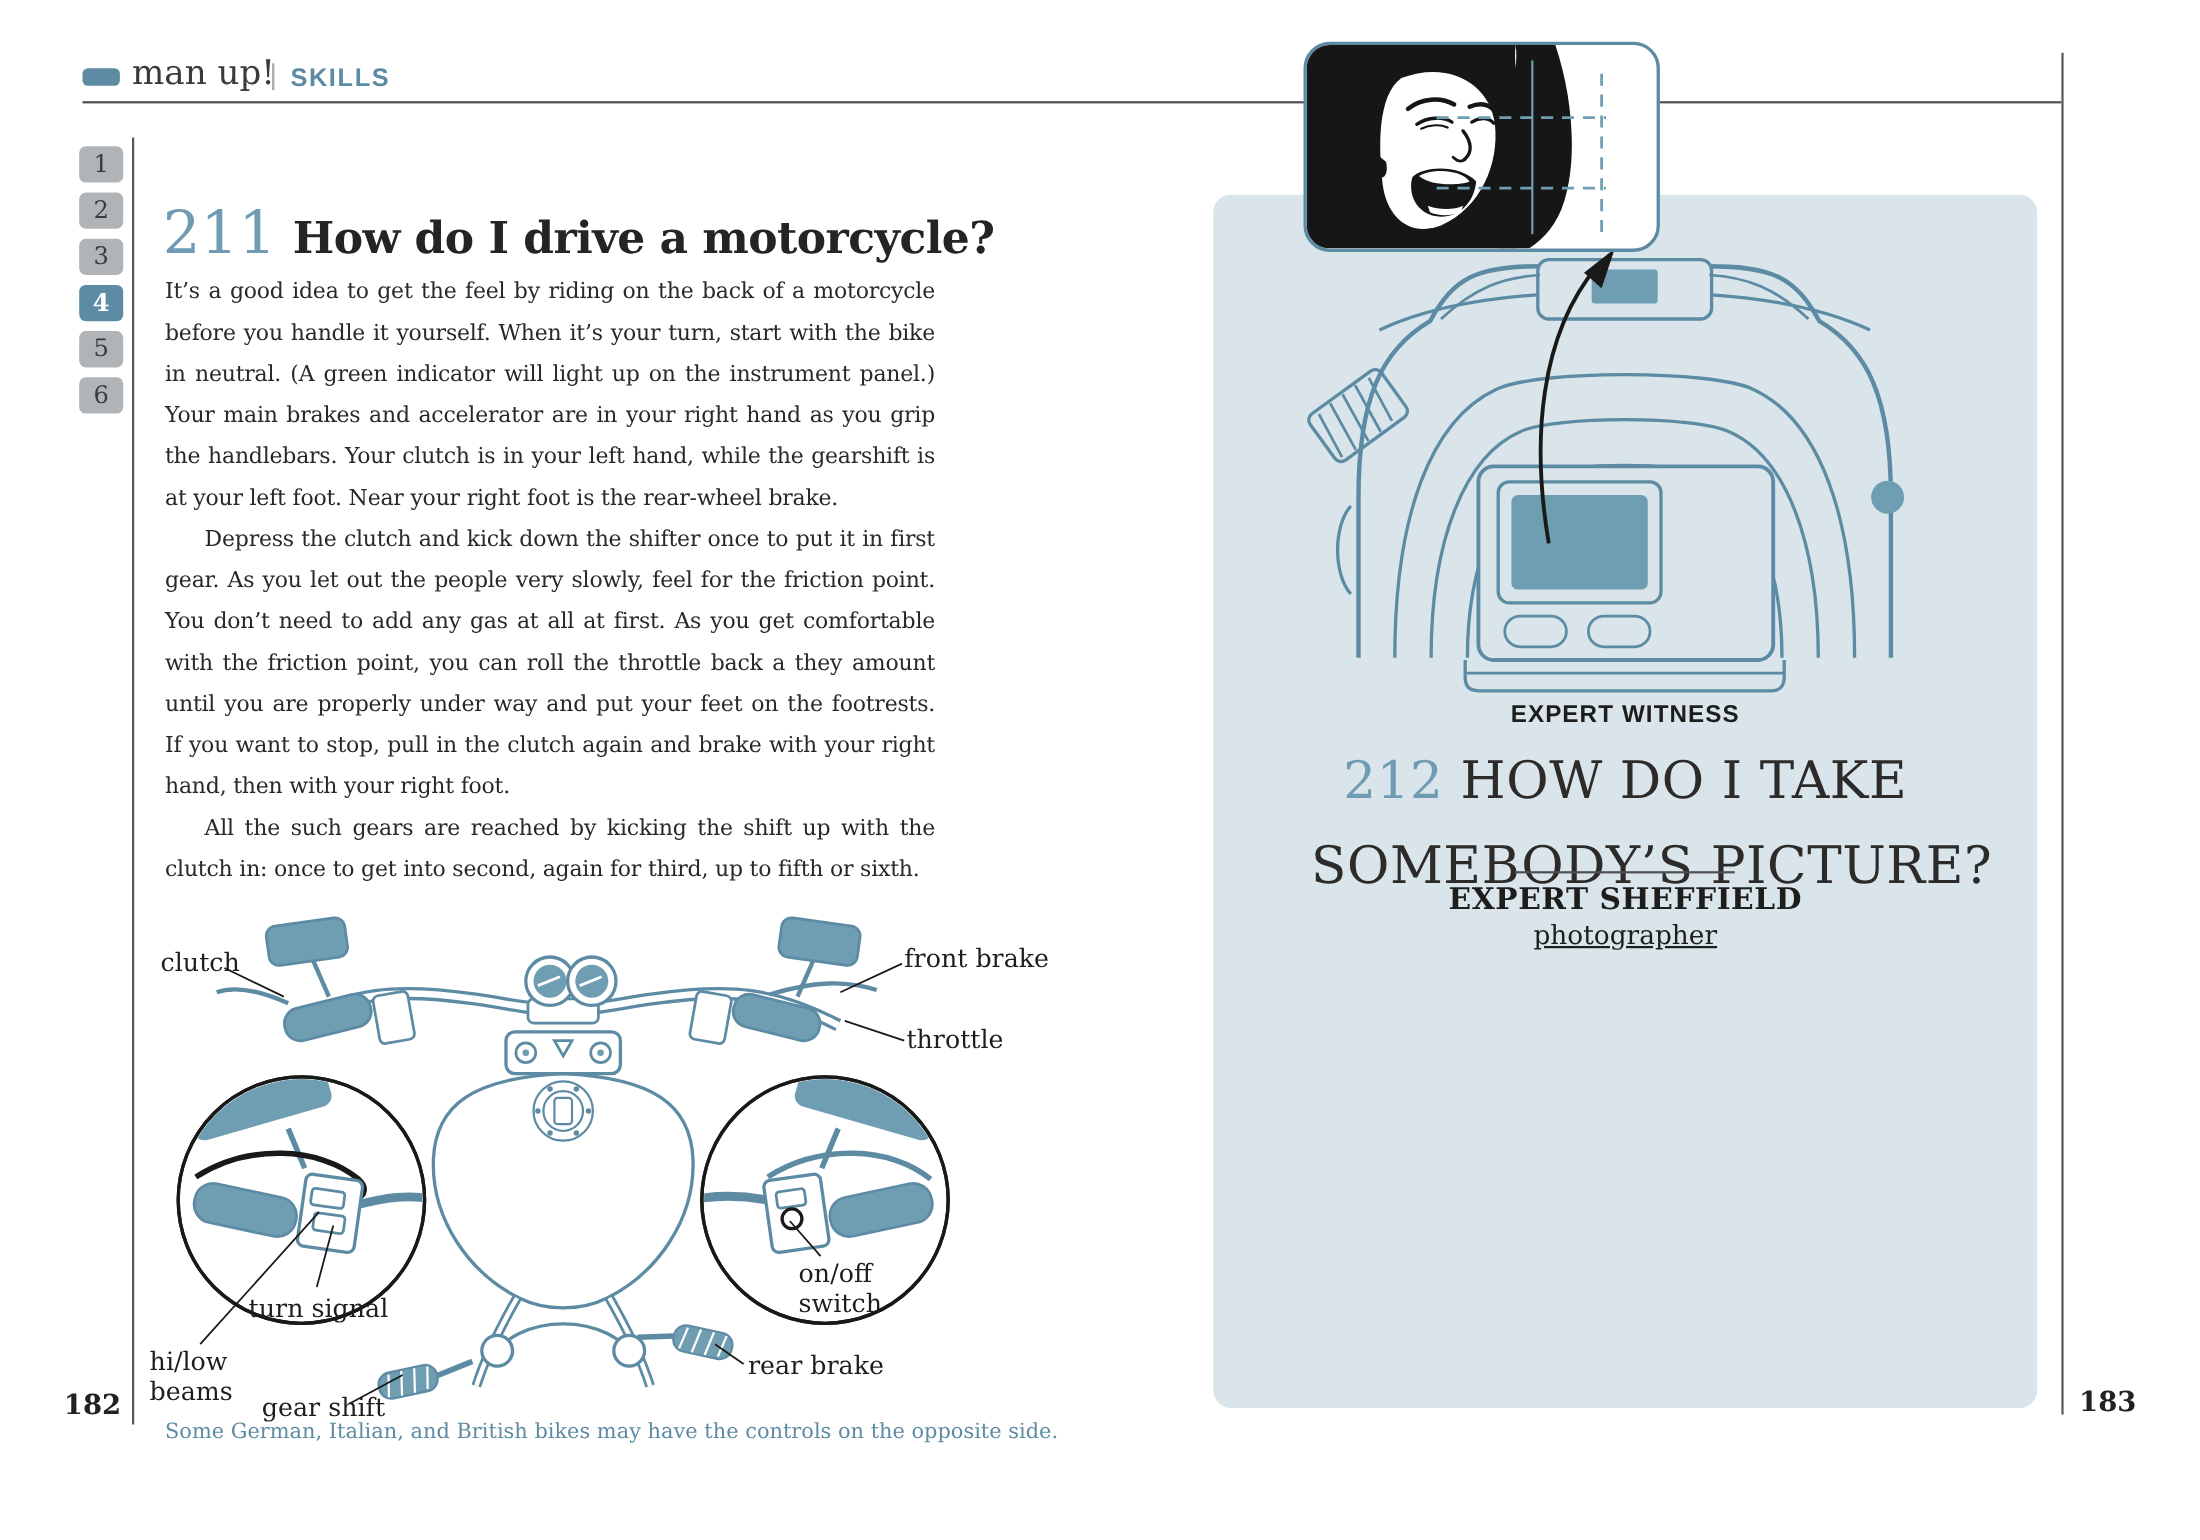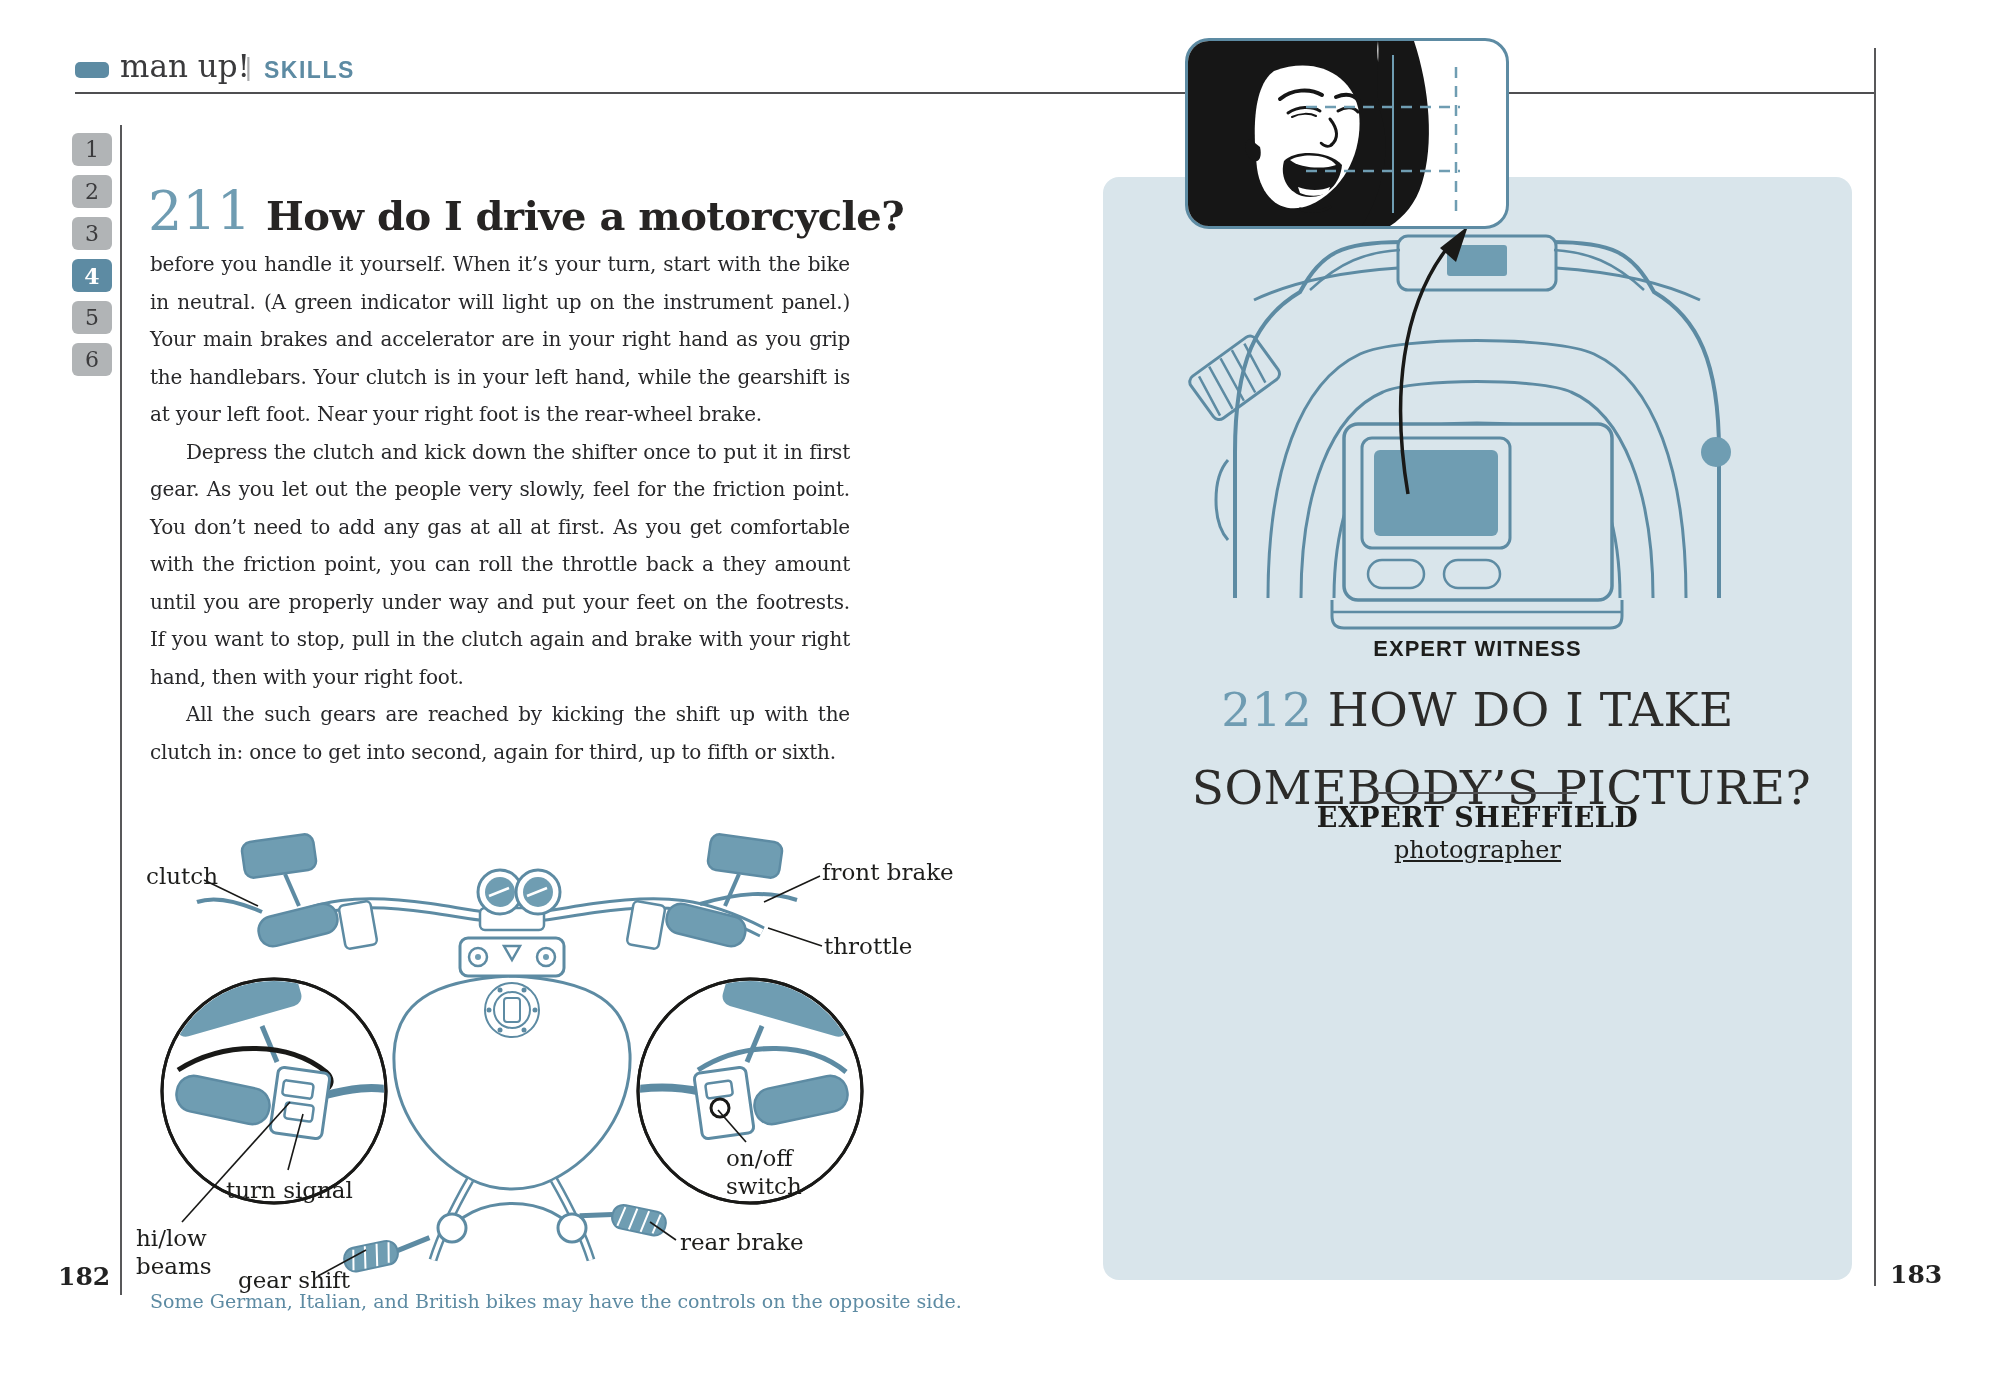--- a/index.html
+++ b/index.html
@@ -89,20 +89,21 @@
       <div class="tab active">4</div>
       <div class="tab">5</div>
       <div class="tab">6</div>
     </div>
 
   <div class="abs art-head">
     <span class="art-num">211</span>
     <span class="art-title">How do I drive a motorcycle?</span>
   </div>
   <div class="abs body" id="body-lines">
+      <div class="bl">It’s a good idea to get the feel by riding on the back of a motorcycle</div>
       <div class="bl">before you handle it yourself. When it’s your turn, start with the bike</div>
       <div class="bl">in neutral. (A green indicator will light up on the instrument panel.)</div>
       <div class="bl">Your main brakes and accelerator are in your right hand as you grip</div>
       <div class="bl">the handlebars. Your clutch is in your left hand, while the gearshift is</div>
       <div class="bl flush">at your left foot. Near your right foot is the rear-wheel brake.</div>
       <div class="bl ind">Depress the clutch and kick down the shifter once to put it in first</div>
       <div class="bl">gear. As you let out the people very slowly, feel for the friction point.</div>
       <div class="bl">You don’t need to add any gas at all at first. As you get comfortable</div>
       <div class="bl">with the friction point, you can roll the throttle back a they amount</div>
       <div class="bl">until you are properly under way and put your feet on the footrests.</div>

